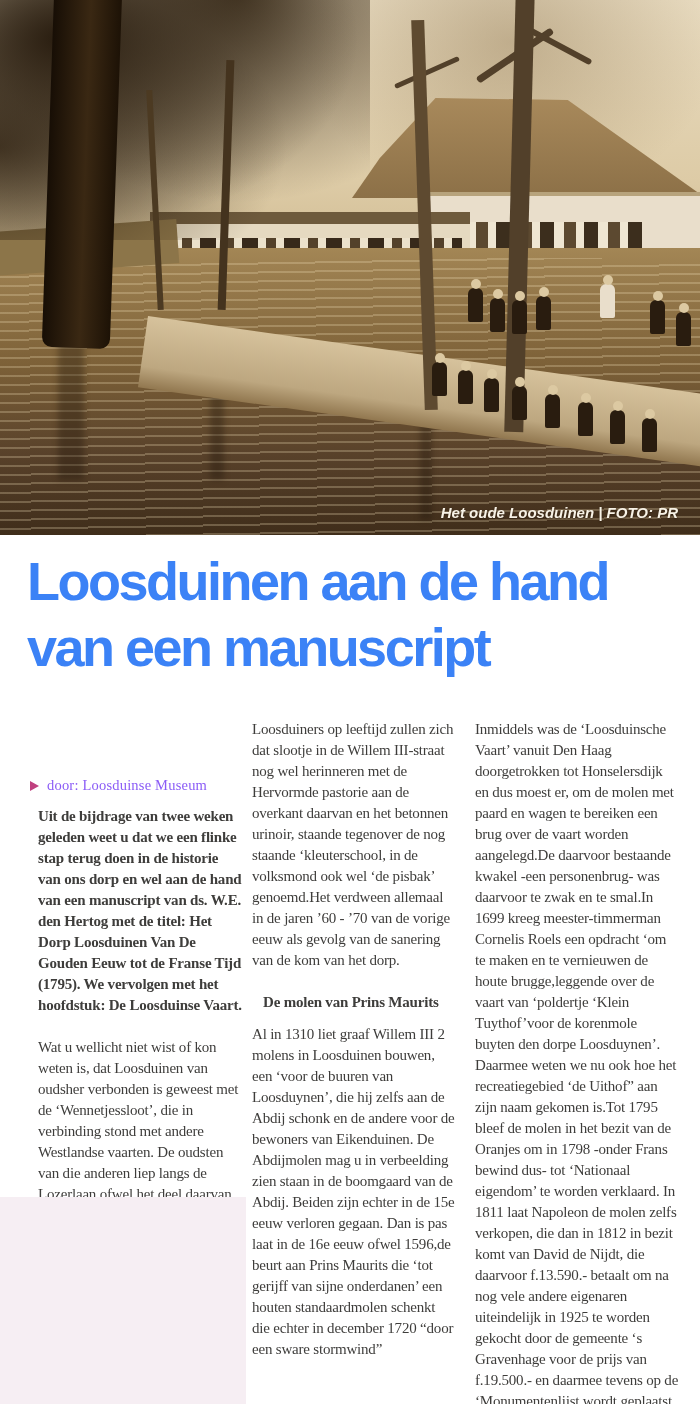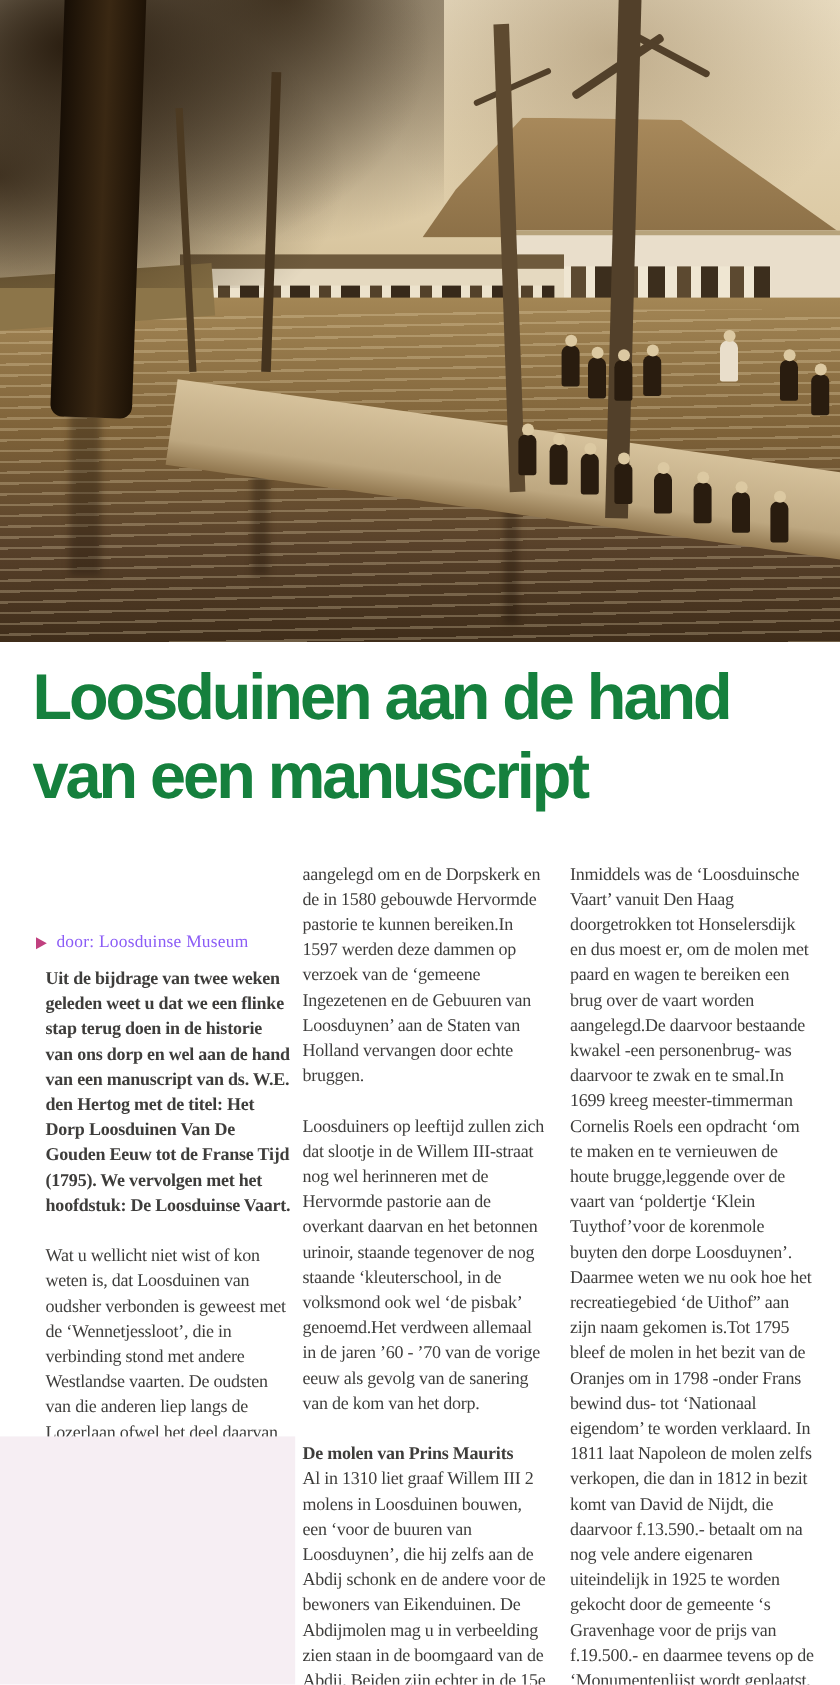--- a/index.html
+++ b/index.html
@@ -49,35 +49,35 @@
   .kid{position:absolute;width:15px;height:34px;background:#291c0f;border-radius:6px 6px 2px 2px;}
   .kid::before{content:"";position:absolute;top:-9px;left:3px;width:10px;height:10px;border-radius:50%;background:#dcc9a2;}
   .kid.w{background:#e9decb;}
   .photo-caption{position:absolute;right:22px;bottom:14px;
                  font-family:"Liberation Sans", sans-serif;font-style:italic;font-weight:bold;font-size:15px;
                  color:#f7f2e6;text-shadow:0 1px 2px rgba(40,25,10,.65);}
 
   
   .headline{position:absolute;left:27px;top:548px;width:648px;margin:0;
             font-family:"Liberation Sans", sans-serif;font-weight:700;
-            font-size:54px;line-height:66px;letter-spacing:-2.5px;color:#15803d;}
+            font-size:54px;line-height:66px;letter-spacing:-2.5px;color:#3b82f6;}
 
   
   .byline{position:absolute;left:30px;top:777px;display:flex;align-items:center;gap:8px;}
   .byline-arrow{width:0;height:0;border-left:9px solid #c0407f;border-top:5px solid transparent;border-bottom:5px solid transparent;}
   .byline-text{font-family:"Liberation Serif", serif;font-size:14.5px;color:#8b5cf6;letter-spacing:.2px;}
 
   
   .col{position:absolute;width:204px;top:719px;}
   .col p{margin:0 0 21px 0;font-size:15px;line-height:21px;color:#3e3d3b;letter-spacing:-0.2px;}
   #col1{left:38px;top:806px;}
   #col2{left:252px;}
   #col3{left:475px;}
   .intro{font-weight:bold;}
-  .subhead{font-weight:bold;margin:0 !important;}
+  .subhead{font-weight:bold;margin:11px !important;}
   .nogap{margin:0 !important;}
 
   
   .pink-panel{position:absolute;left:0;top:1197px;width:246px;height:207px;background:#f6eef3;}
 </style>
 </head>
 <body>
 
 <div class="page">
 
@@ -118,36 +118,36 @@
       <div class="kid" style="left:432px;top:362px;"></div>
       <div class="kid" style="left:458px;top:370px;"></div>
       <div class="kid" style="left:484px;top:378px;"></div>
       <div class="kid" style="left:512px;top:386px;"></div>
       <div class="kid" style="left:545px;top:394px;"></div>
       <div class="kid" style="left:578px;top:402px;"></div>
       <div class="kid" style="left:610px;top:410px;"></div>
       <div class="kid" style="left:642px;top:418px;"></div>
     </div>
 
+    <span class="photo-caption">Het oude Loosduinen | FOTO: PR</span>
   </div>
 
   <h1 class="headline">Loosduinen aan de hand van een manuscript</h1>
 
   <div class="byline">
     <span class="byline-arrow"></span>
     <span class="byline-text">door: Loosduinse Museum</span>
   </div>
 
   <div class="col" id="col1">
     <p class="intro">Uit de bijdrage van twee weken geleden weet u dat we een flinke stap terug doen in de historie van ons dorp en wel aan de hand van een manuscript van ds. W.E. den Hertog met de titel: Het Dorp Loosduinen Van De Gouden Eeuw tot de Franse Tijd (1795). We vervolgen met het hoofdstuk: De Loosduinse Vaart.</p>
     <p>Wat u wellicht niet wist of kon weten is, dat Loosduinen van oudsher verbonden is geweest met de ‘Wennetjessloot’, die in verbinding stond met andere Westlandse vaarten. De oudsten van die anderen liep langs de Lozerlaan ofwel het deel daarvan dat wij later de Willem III-straat gingen noemen.Het was alom bekend als ‘het Oude Vaartje’ en tot ver in de 19e eeuw ‘een open riool’. Er waren daarin 2 dammen</p>
   </div>
 
   <div class="col" id="col2">
-    <p>aangelegd om en de Dorpskerk en de in 1580 gebouwde Hervormde pastorie te kunnen bereiken.In 1597 werden deze dammen op verzoek van de ‘gemeene Ingezetenen en de Gebuuren van Loosduynen’ aan de Staten van Holland vervangen door echte bruggen.</p>
     <p>Loosduiners op leeftijd zullen zich dat slootje in de Willem III-straat nog wel herinneren met de Hervormde pastorie aan de overkant daarvan en het betonnen urinoir, staande tegenover de nog staande ‘kleuterschool, in de volksmond ook wel ‘de pisbak’ genoemd.Het verdween allemaal in de jaren ’60 - ’70 van de vorige eeuw als gevolg van de sanering van de kom van het dorp.</p>
     <p class="subhead">De molen van Prins Maurits</p>
     <p class="nogap">Al in 1310 liet graaf Willem III 2 molens in Loosduinen bouwen, een ‘voor de buuren van Loosduynen’, die hij zelfs aan de Abdij schonk en de andere voor de bewoners van Eikenduinen. De Abdijmolen mag u in verbeelding zien staan in de boomgaard van de Abdij. Beiden zijn echter in de 15e eeuw verloren gegaan. Dan is pas laat in de 16e eeuw ofwel 1596,de beurt aan Prins Maurits die ‘tot gerijff van sijne onderdanen’ een houten standaardmolen schenkt die echter in december 1720 “door een sware stormwind”</p>
   </div>
 
   <div class="col" id="col3">
     <p>Inmiddels was de ‘Loosduinsche Vaart’ vanuit Den Haag doorgetrokken tot Honselersdijk en dus moest er, om de molen met paard en wagen te bereiken een brug over de vaart worden aangelegd.De daarvoor bestaande kwakel -een personenbrug- was daarvoor te zwak en te smal.In 1699 kreeg meester-timmerman Cornelis Roels een opdracht ‘om te maken en te vernieuwen de houte brugge,leggende over de vaart van ‘poldertje ‘Klein Tuythof’voor de korenmole buyten den dorpe Loosduynen’. Daarmee weten we nu ook hoe het recreatiegebied ‘de Uithof” aan zijn naam gekomen is.Tot 1795 bleef de molen in het bezit van de Oranjes om in 1798 -onder Frans bewind dus- tot ‘Nationaal eigendom’ te worden verklaard. In 1811 laat Napoleon de molen zelfs verkopen, die dan in 1812 in bezit komt van David de Nijdt, die daarvoor f.13.590.- betaalt om na nog vele andere eigenaren uiteindelijk in 1925 te worden gekocht door de gemeente ‘s Gravenhage voor de prijs van f.19.500.- en daarmee tevens op de ‘Monumentenlijst wordt geplaatst, intussen onder de naam ‘De Korenaer’.</p>
   </div>
 
   <div class="pink-panel"></div>

